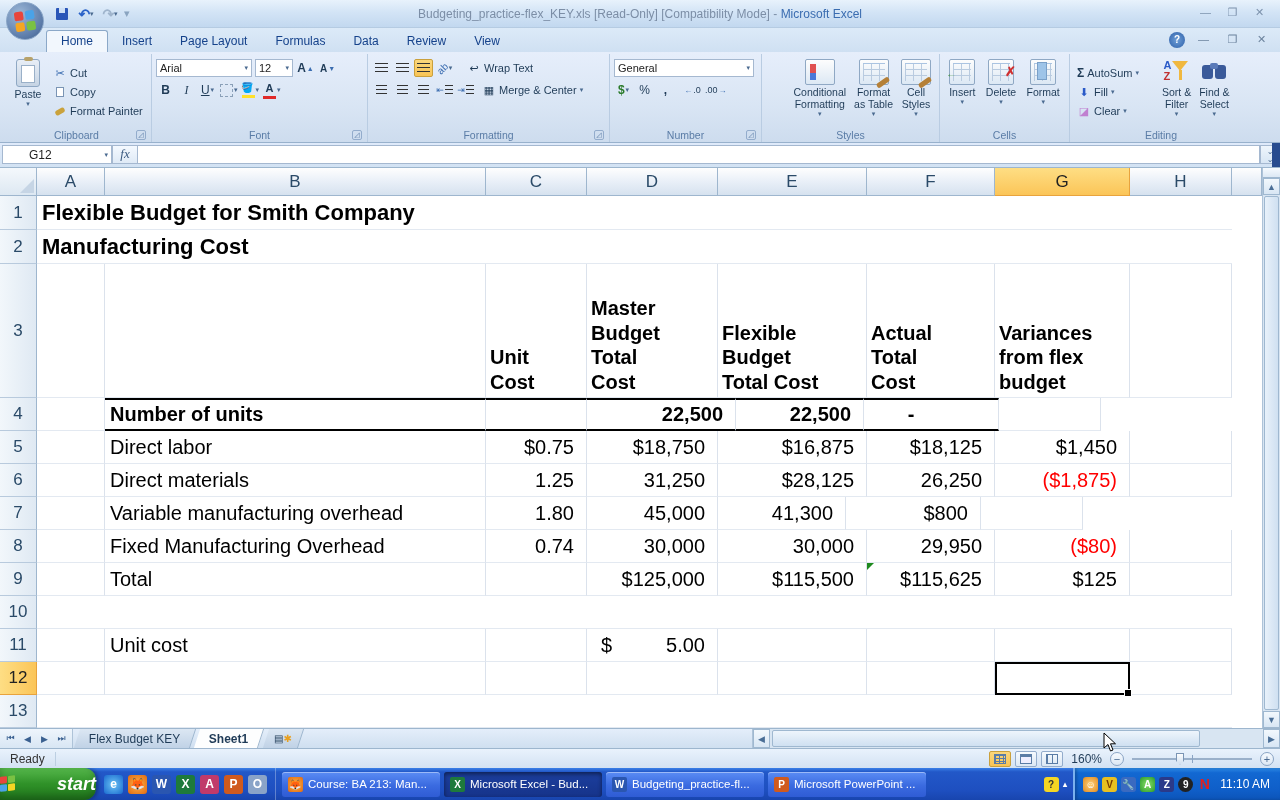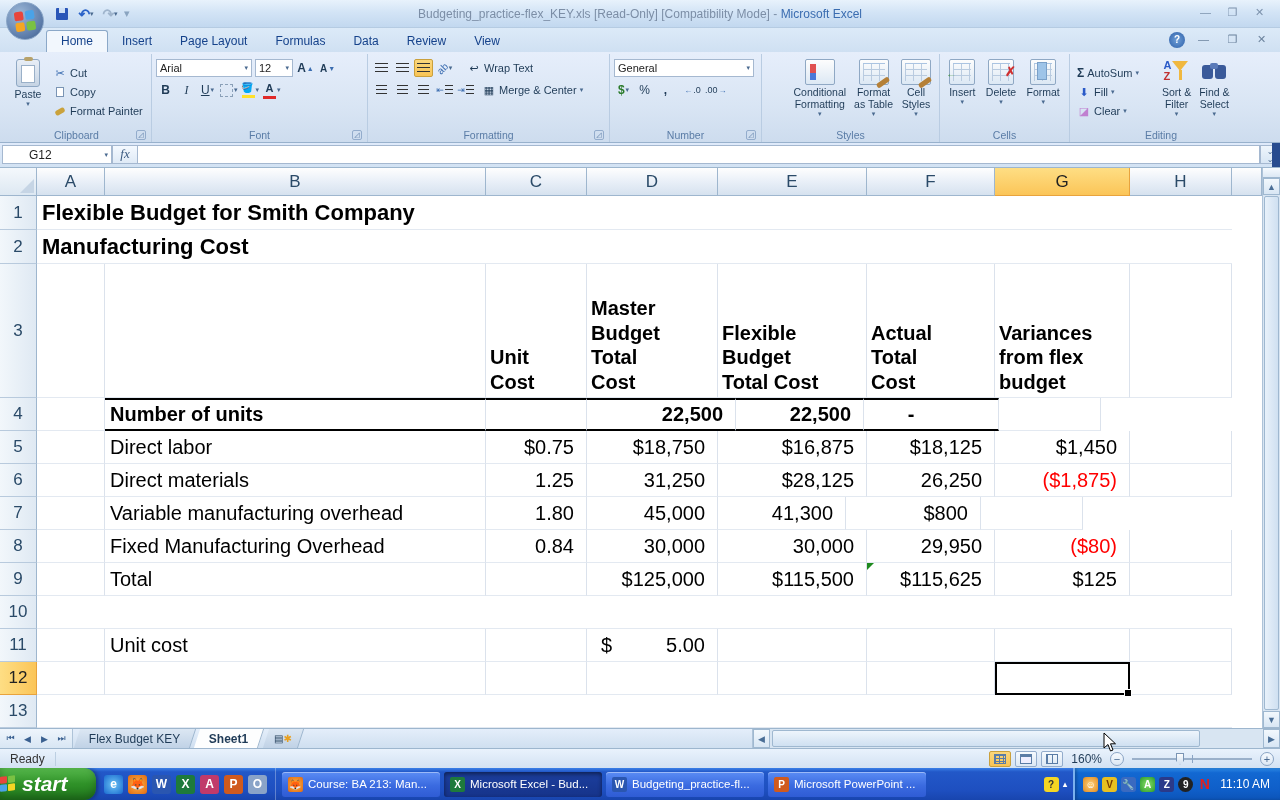--- a/index.html
+++ b/index.html
@@ -126,21 +126,21 @@
       repeating-linear-gradient(#5a7ca6 0 1px, transparent 1px 3px); }
   .vic2 { width:12px; height:10px; border:1px solid #5a7ca6; background:linear-gradient(#5a7ca6 0 0) top/100% 2px no-repeat, #eef; }
   .zoomtxt { font-size:12px; color:#1f3b57; padding:0 4px; }
   .zbtn { width:14px; height:14px; border-radius:50%; border:1px solid #8aa4c4; background:linear-gradient(#f6fafe,#dce8f4); color:#4a6a90; font-size:11px; line-height:12px; text-align:center; }
   .ztrack { width:120px; height:2px; background:#9ab0ca; position:relative; margin:0 4px; }
   .ztrack::before { content:""; position:absolute; left:50%; top:-3px; width:1px; height:8px; background:#8aa4c4; }
   .zthumb { position:absolute; left:44px; top:-5px; width:8px; height:12px; background:linear-gradient(#fdfdfd,#cfdff0); border:1px solid #7a94b4; clip-path:polygon(0 0,100% 0,100% 70%,50% 100%,0 70%); }
 
   
   .taskbar { height:32px; background:linear-gradient(#3a80e8,#2258c8 12%,#1e4fc0 70%,#1845ae); display:flex; align-items:stretch; }
-  .start { width:96px; background:linear-gradient(#56b84c,#2f9128 50%,#217a1d); border-radius:0 12px 12px 0; display:flex; align-items:center; justify-content:flex-start; gap:6px; color:#fff; font-weight:bold; font-style:italic; font-size:21px; box-shadow:inset 0 -4px 8px rgba(0,0,0,.25), 2px 0 4px rgba(0,0,0,.35); }
+  .start { width:96px; background:linear-gradient(#56b84c,#2f9128 50%,#217a1d); border-radius:0 12px 12px 0; display:flex; align-items:center; justify-content:space-between; gap:6px; color:#fff; font-weight:bold; font-style:italic; font-size:18px; box-shadow:inset 0 -4px 8px rgba(0,0,0,.25), 2px 0 4px rgba(0,0,0,.35); }
   .flag { width:16px; height:16px; display:grid; grid-template-columns:7px 7px; grid-template-rows:7px 7px; gap:1px; transform:skewY(-6deg); }
   .flag i { border-radius:1px; }
   .ql { display:flex; align-items:center; gap:5px; padding:0 8px; border-right:1px solid rgba(255,255,255,.3); }
   .qli { width:19px; height:19px; border-radius:3px; display:flex; align-items:center; justify-content:center; color:#fff; font-weight:bold; font-size:12px; }
   .tasks { display:flex; align-items:center; gap:4px; padding:0 6px; flex:1; }
   .task { width:158px; height:25px; border-radius:3px; background:linear-gradient(#5a8cf4,#3a6ae0 55%,#2f5cd4); box-shadow:inset 0 1px 0 rgba(255,255,255,.4); display:flex; align-items:center; gap:5px; padding:0 6px; color:#fff; font-size:11.5px; white-space:nowrap; overflow:hidden; }
   .task.active { background:linear-gradient(#1c3f9e,#16338a); box-shadow:inset 0 2px 4px rgba(0,0,0,.5); }
   .ticon { width:15px; height:15px; border-radius:2px; flex:none; display:flex; align-items:center; justify-content:center; font-size:10px; font-weight:bold; color:#fff; }
   .traybtns { display:flex; align-items:center; gap:4px; padding:0 6px; color:#fff; }
   .tray { background:linear-gradient(#2e8ae6,#1268d2 15%,#0f5ec8 70%,#0c54b8); border-left:2px solid #7ab0ee; display:flex; align-items:center; gap:4px; padding:0 10px 0 8px; color:#fff; box-shadow:inset 2px 0 3px rgba(0,0,0,.2); }
@@ -574,21 +574,21 @@
         <div class="c col-c num">1.80</div>
         <div class="c col-d num">45,000</div>
         <div class="c col-f num">41,300</div>
         <div class="c col-g num">$800</div>
         <div class="c col-h"></div>
       </div>
       <div class="r" style="height:33px">
         <div class="rh">8</div>
         <div class="c col-a"></div>
         <div class="c col-b lbl">Fixed Manufacturing Overhead</div>
-        <div class="c col-c num">0.84</div>
+        <div class="c col-c num">0.74</div>
         <div class="c col-d num">30,000</div>
         <div class="c col-e num">30,000</div>
         <div class="c col-f num">29,950</div>
         <div class="c col-g num neg">($80)</div>
         <div class="c col-h"></div>
       </div>
       <div class="r" style="height:33px">
         <div class="rh">9</div>
         <div class="c col-a"></div>
         <div class="c col-b lbl">Total</div>

